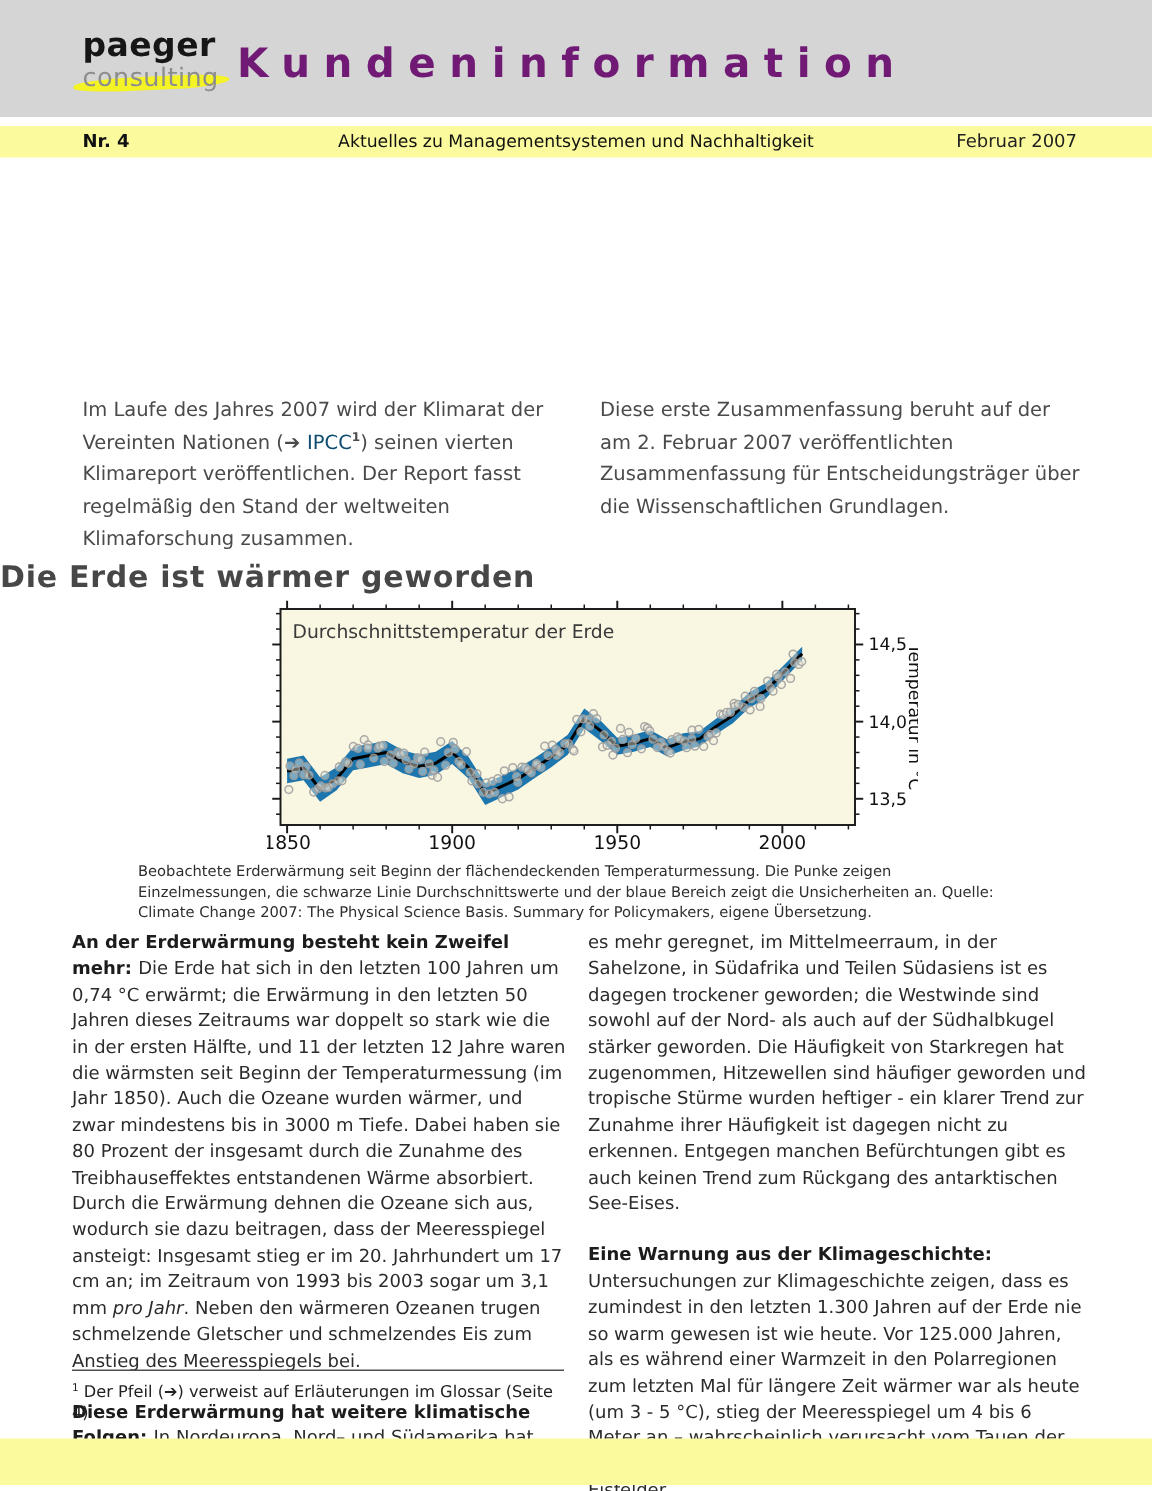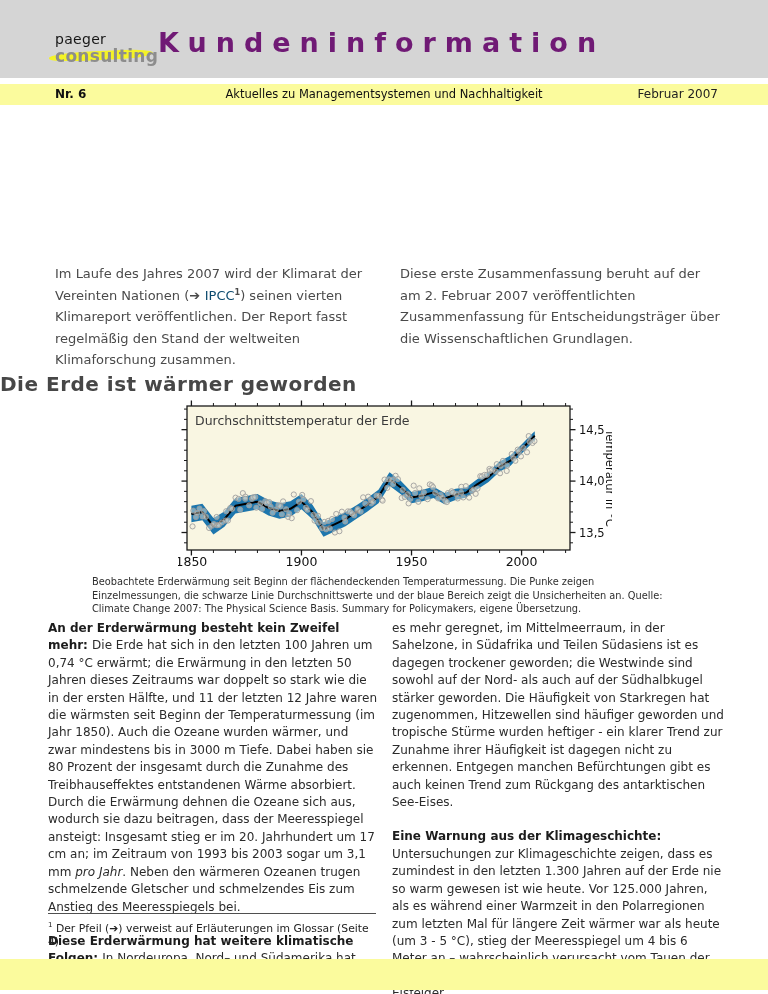--- a/index.html
+++ b/index.html
@@ -2,22 +2,22 @@
 <html><head>
 <meta charset="utf-8">
 <style>
   html,body{margin:0;padding:0;}
   body{font-family:"DejaVu Sans","Liberation Sans",sans-serif;background:#ffffff;}
   .page{position:relative;width:768px;height:994px;background:#ffffff;overflow:hidden;}
 
   
   .header{position:absolute;left:0;top:0;width:768px;height:78px;background:#d5d5d5;}
   .logo{position:absolute;left:55px;top:20px;line-height:1;}
-  .logo-line1{position:relative;z-index:2;font-weight:normal;font-size:14px;color:#161616;letter-spacing:0.3px;margin-top:12px;}
-  .logo-line2{position:relative;z-index:2;font-weight:bold;font-size:17px;color:#8d8d8d;letter-spacing:0.3px;margin-top:2px;}
+  .logo-line1{position:relative;z-index:2;font-weight:bold;font-size:22px;color:#161616;letter-spacing:0.3px;}
+  .logo-line2{position:relative;z-index:2;font-weight:normal;font-size:17px;color:#8d8d8d;letter-spacing:0.3px;margin-top:2px;}
   .logo-swoosh{position:absolute;z-index:1;left:-6px;top:31px;width:104px;height:9px;background:#f4f326;border-radius:60% 40% 50% 50%/70% 60% 80% 50%;transform:rotate(-2.5deg);}
   .masthead-title{position:absolute;left:158px;top:27px;font-size:27px;font-weight:bold;color:#701a75;letter-spacing:9px;white-space:nowrap;}
 
   
   .infobar{position:absolute;left:0;top:84px;width:768px;height:21px;background:#fbfb9d;}
   .infobar .issue{position:absolute;left:55px;top:3px;font-size:12px;font-weight:bold;color:#111;}
   .infobar .center{position:absolute;left:0;top:3px;width:100%;text-align:center;font-size:11.5px;font-weight:normal;color:#111;}
   .infobar .date{position:absolute;right:50px;top:3px;font-size:12px;color:#222;}
 
   
@@ -67,21 +67,21 @@
   <div class="header">
     <div class="logo">
       <div class="logo-swoosh"></div>
       <div class="logo-line1">paeger</div>
       <div class="logo-line2">consulting</div>
     </div>
     <div class="masthead-title">Kundeninformation</div>
   </div>
 
   <div class="infobar">
-    <span class="issue">Nr. 6</span>
+    <span class="issue">Nr. 4</span>
     <span class="center">Aktuelles zu Managementsystemen und Nachhaltigkeit</span>
     <span class="date">Februar 2007</span>
   </div>
 
 
   <div class="intro-left"><span class="run-r">Im Laufe des Jahres 2007 wird der Klimarat der Vereinten Nationen (</span><span class="run-arrow">➔ </span><span class="run-strong">IPCC</span><span class="run-sup">1</span><span class="run-r">) seinen vierten Klimareport veröffentlichen. Der Report fasst regelmäßig den Stand der weltweiten Klimaforschung zusammen.</span></div>
   <div class="intro-right"><span class="run-r">Diese erste Zusammenfassung beruht auf der am 2. Februar 2007 veröffentlichten Zusammenfassung für Entscheidungsträger über die Wissenschaftlichen Grundlagen.</span></div>
 
   <div class="section-heading">Die Erde ist wärmer geworden</div>
 

